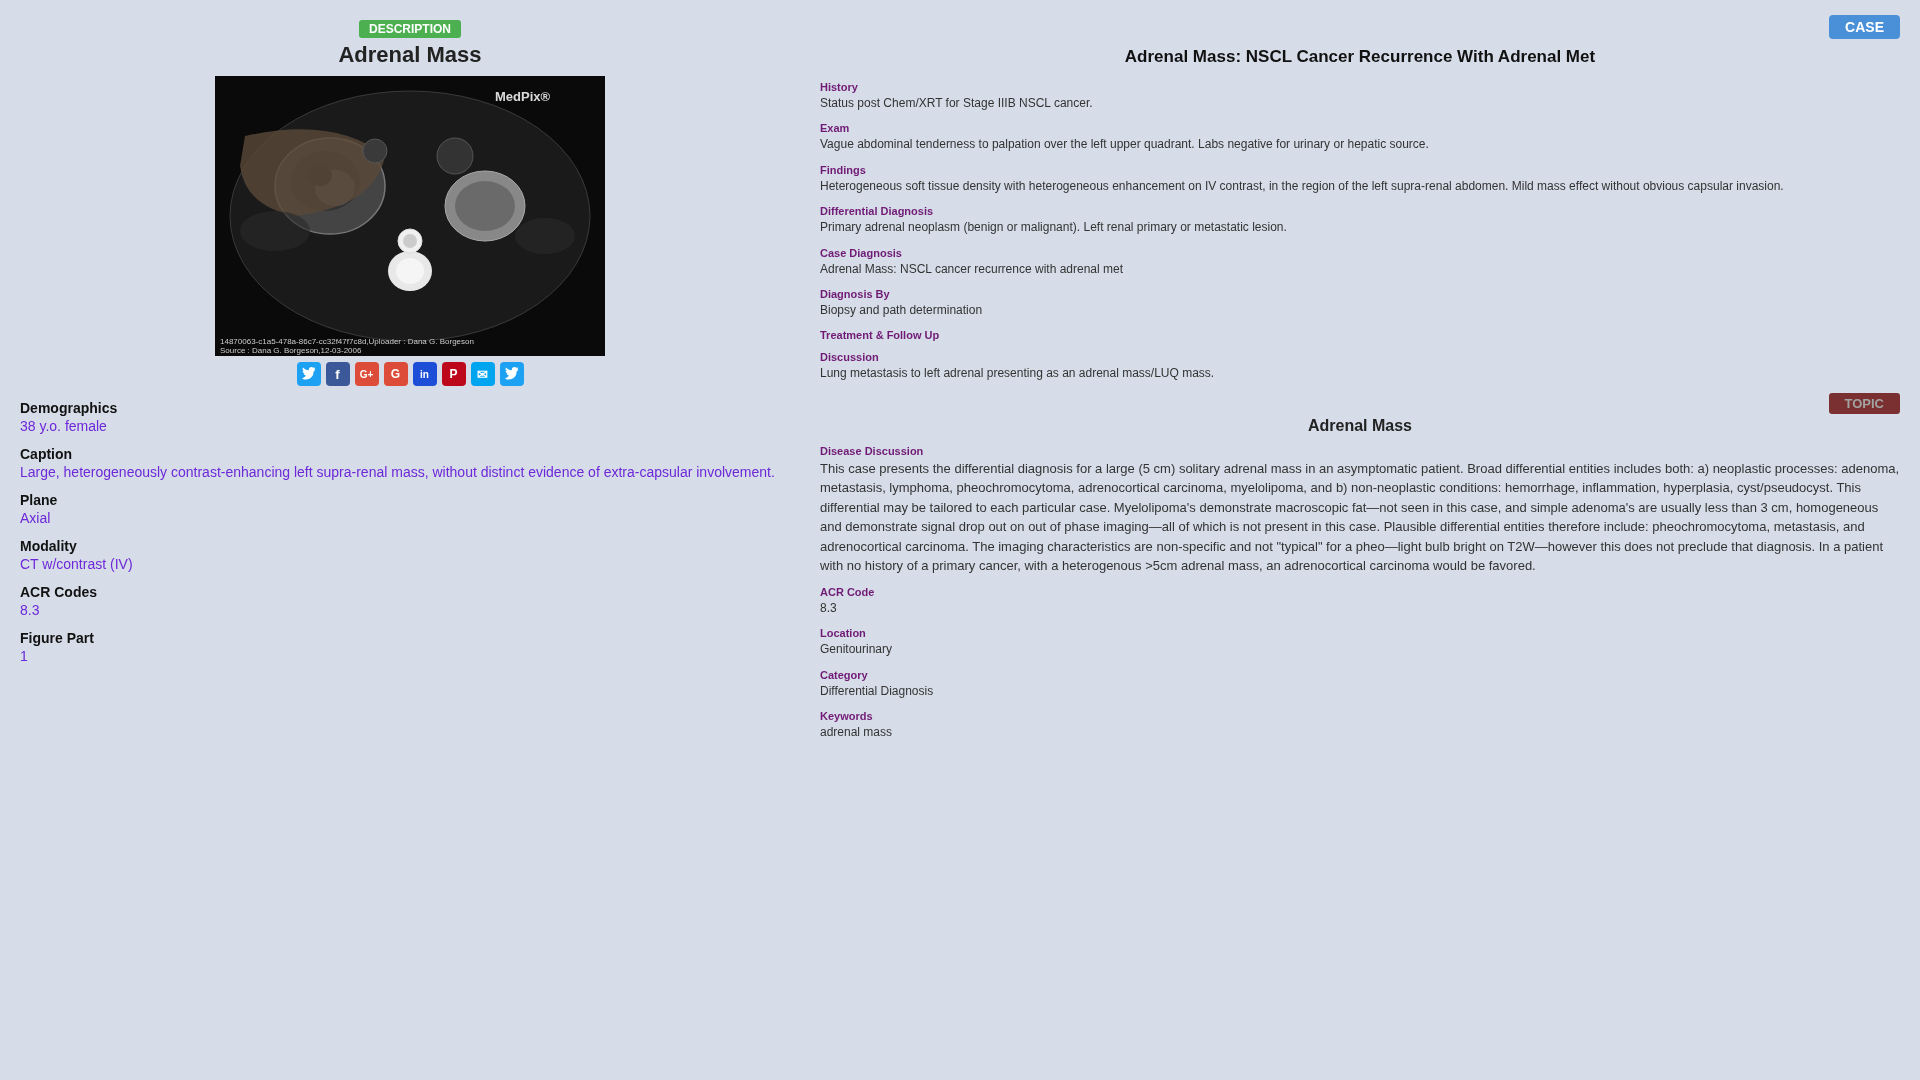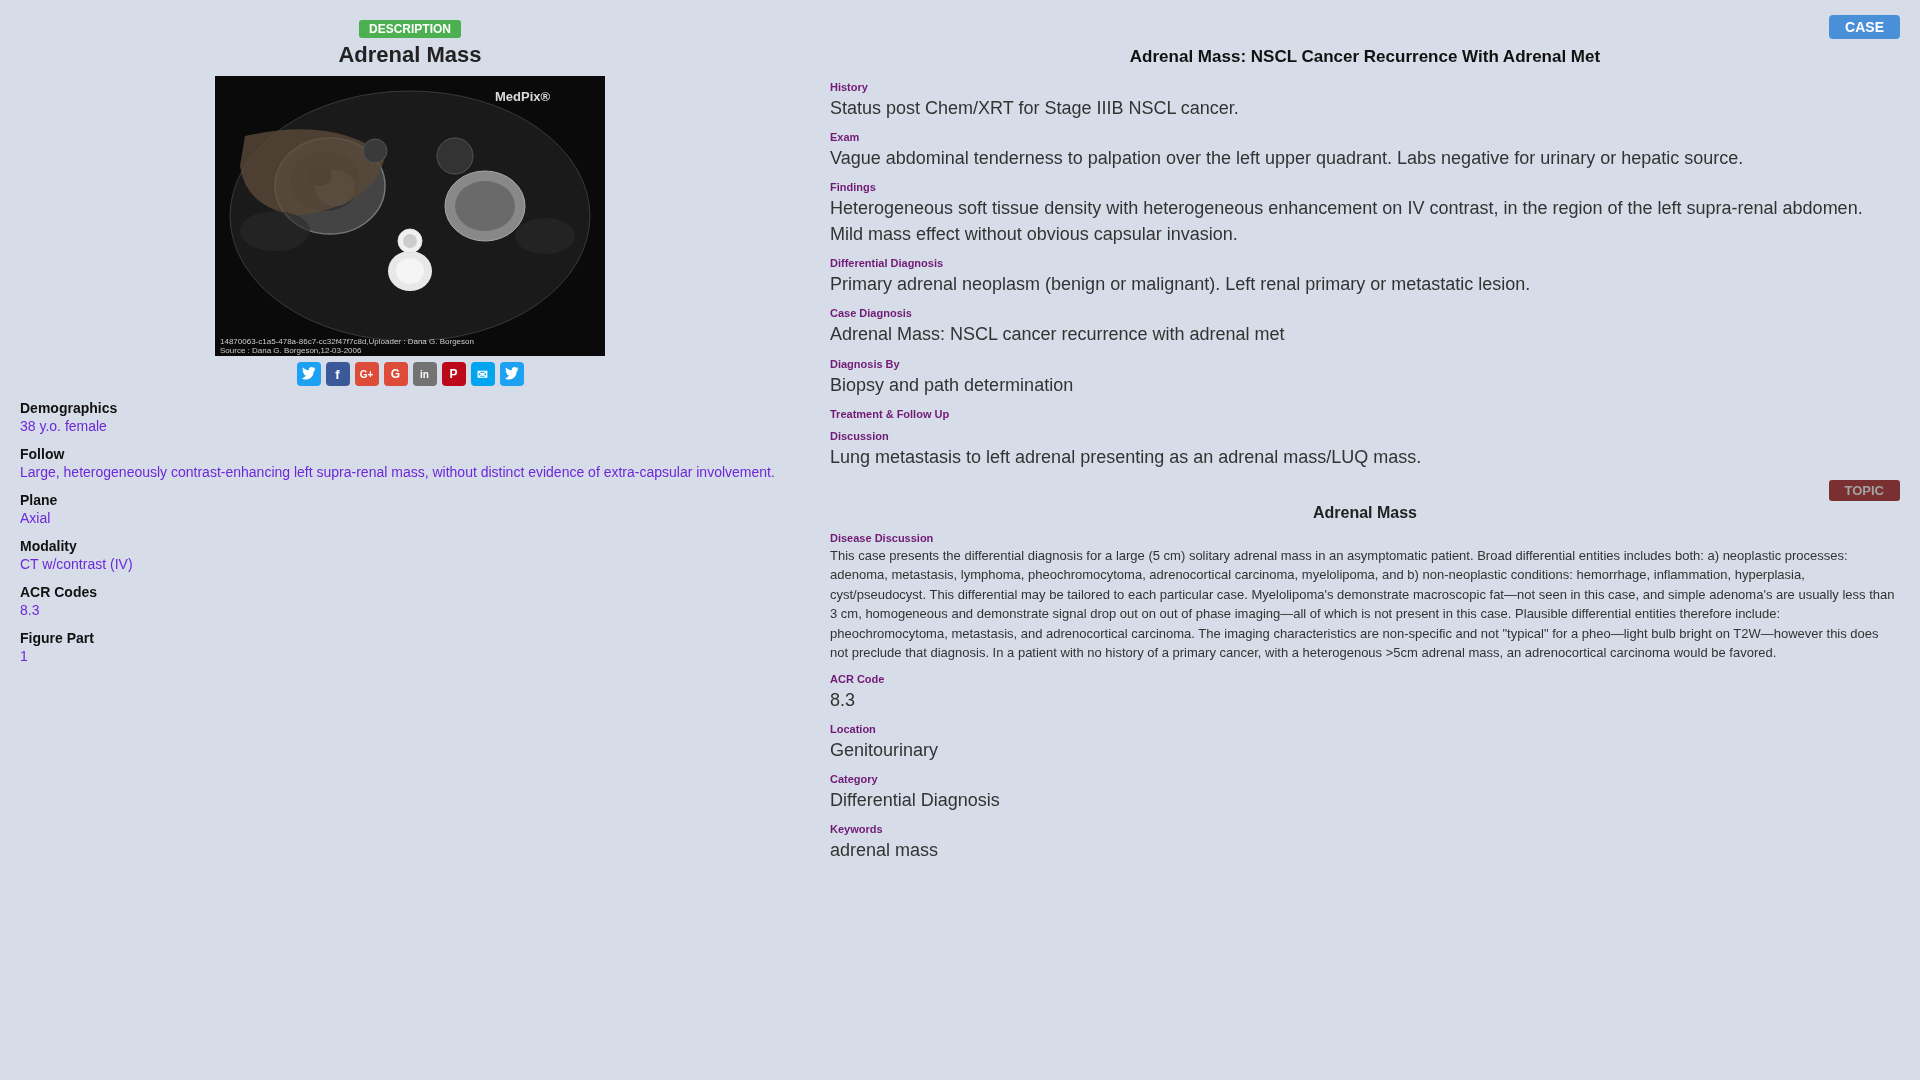--- a/index.html
+++ b/index.html
@@ -10,21 +10,21 @@
       color: #222;
       width: 1920px;
       min-height: 1080px;
     }
     .page-container {
       display: flex;
       flex-direction: row;
       width: 1920px;
       min-height: 1080px;
       padding: 10px 20px;
-      gap: 30px;
+      gap: 20px;
     }
     .left-panel {
       width: 780px;
       flex-shrink: 0;
       padding-top: 10px;
     }
     .right-panel {
       flex: 1;
       padding-top: 5px;
     }
@@ -82,21 +82,21 @@
       justify-content: center;
       color: white;
       font-size: 12px;
       font-weight: bold;
       cursor: pointer;
     }
     .si-tw { background-color: #1da1f2; }
     .si-fb { background-color: #3b5998; }
     .si-gp { background-color: #dd4b39; }
     .si-g2 { background-color: #dd4b39; }
-    .si-li { background-color: #737373; }
+    .si-li { background-color: #1d4ed8; }
     .si-pi { background-color: #bd081c; }
     .si-ms { background-color: #00a4ef; }
     .si-tw2 { background-color: #1da1f2; }
 
     .section-label {
       font-weight: bold;
       font-size: 14px;
       color: #111;
       margin-top: 12px;
       margin-bottom: 2px;
@@ -118,21 +118,21 @@
     .info-section {
       margin-bottom: 10px;
     }
     .info-section-label {
       font-weight: bold;
       font-size: 11px;
       color: #701a75;
       margin-bottom: 2px;
     }
     .info-section-text {
-      font-size: 18px;
+      font-size: 12px;
       color: #333;
       line-height: 1.45;
     }
     .topic-button-container {
       display: flex;
       justify-content: flex-end;
       margin: 8px 0 3px 0;
     }
     .topic-button {
       background-color: #7a3030;
@@ -239,21 +239,21 @@
           </svg>
       </div>
     </div>
 
     <div>
       <div class="section-label">Demographics</div>
       <div class="section-value">38 y.o. female</div>
     </div>
 
     <div>
-      <div class="section-label">Follow</div>
+      <div class="section-label">Caption</div>
       <div class="section-value">Large, heterogeneously contrast-enhancing left supra-renal mass, without distinct evidence of extra-capsular involvement.</div>
     </div>
 
     <div>
       <div class="section-label">Plane</div>
       <div class="section-value">Axial</div>
     </div>
 
     <div>
       <div class="section-label">Modality</div>

